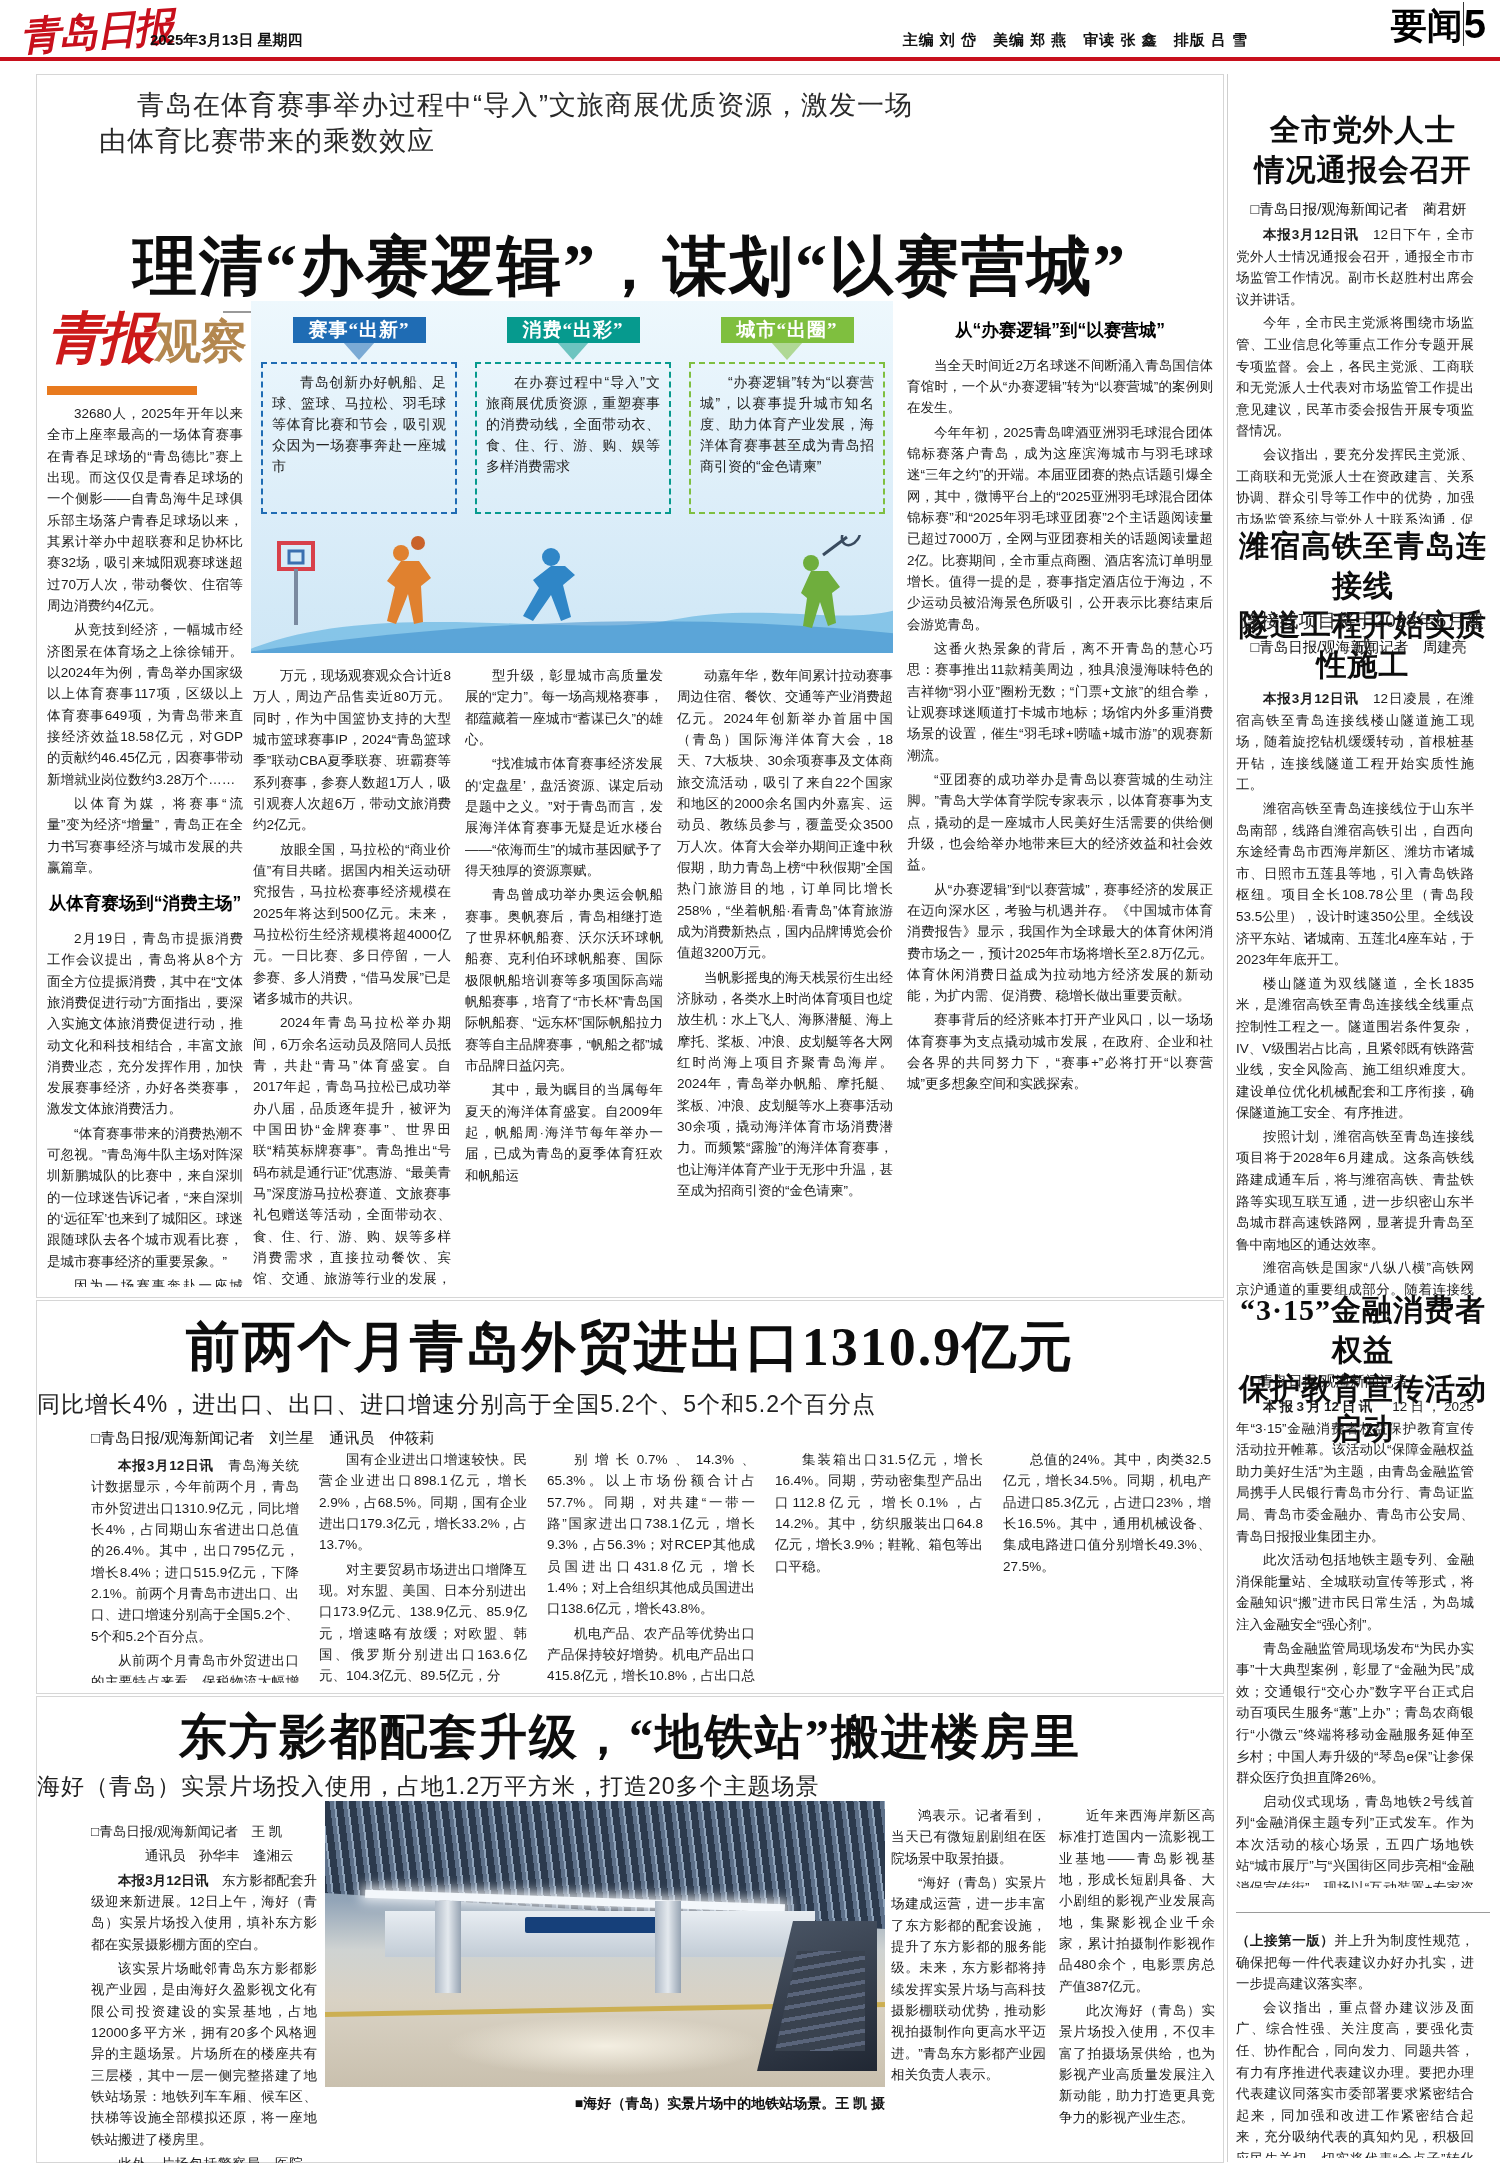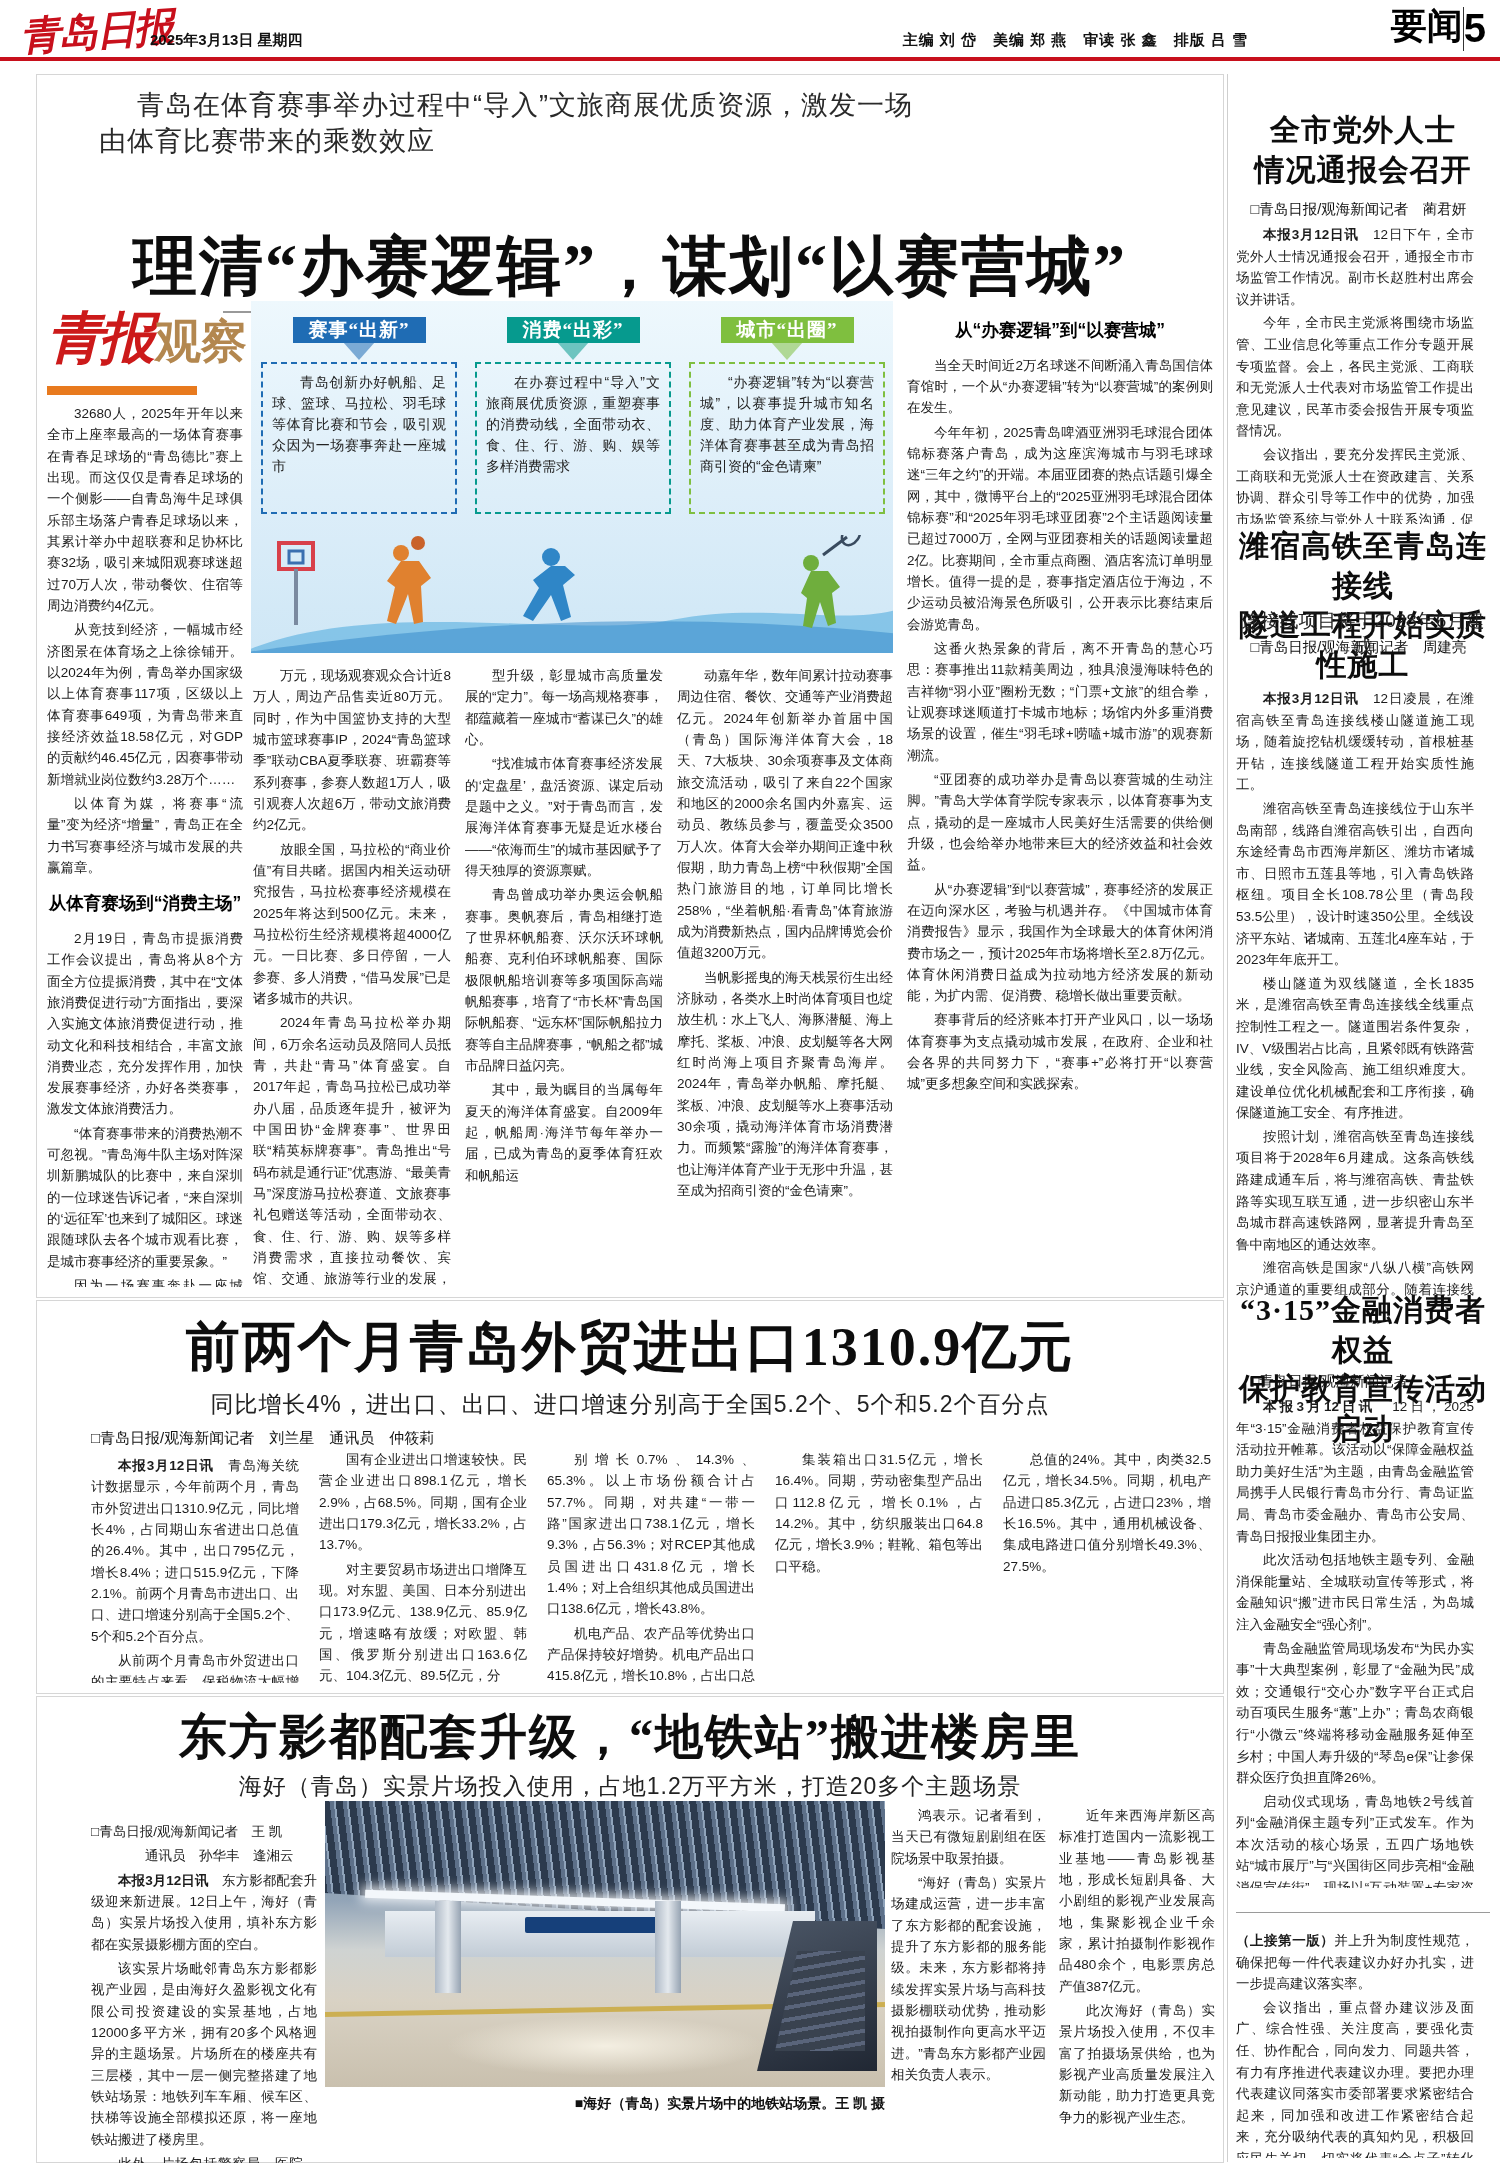--- a/index.html
+++ b/index.html
@@ -3,21 +3,21 @@
 <meta charset="utf-8">
 <style>
   html,body{margin:0;padding:0;background:#ffffff;}
   body{width:1500px;height:2175px;position:relative;font-family:"Liberation Sans","DejaVu Sans",sans-serif;color:#1c1c1c;}
   .abs{position:absolute;}
   .serif{font-family:"Liberation Serif","DejaVu Serif",serif;}
   
   .masthead-logo{left:20px;top:4px;font-size:40px;font-weight:900;font-style:italic;color:#c8101c;font-family:"DejaVu Serif",serif;transform:rotate(-4deg);letter-spacing:-2px;}
   .page-date{left:150px;top:31px;font-size:15px;font-weight:bold;color:#111;}
   .editors-line{right:252px;top:31px;font-size:15px;font-weight:bold;color:#111;letter-spacing:1px;}
-  .section-box{right:14px;top:2px;display:flex;align-items:flex-end;gap:0;}
+  .section-box{right:14px;top:2px;display:flex;align-items:flex-start;gap:0;}
   .section-label{font-size:36px;font-weight:900;font-family:"Liberation Serif",serif;color:#000;}
   .section-divider{width:1px;height:44px;background:#333;}
   .page-number{font-size:40px;font-weight:bold;color:#000;}
   .red-rule{left:0;top:57px;width:1500px;height:4px;background:#c8101c;}
   
   .block{border:1px solid #d6d6d6;background:#fff;}
   
   .kicker{font-size:27px;color:#2a2a2a;letter-spacing:1px;}
   .main-headline{left:0;top:148px;width:1186px;text-align:center;font-size:64px;font-weight:900;letter-spacing:2px;color:#0d0d0d;}
   .main-byline{left:0;top:274px;width:1186px;text-align:center;font-size:16px;color:#111;}
@@ -38,21 +38,21 @@
   .tag-badge{display:inline-block;color:#fff;font-weight:900;font-size:19px;padding:0 16px;font-family:"Liberation Serif",serif;letter-spacing:1px;}
   .bg-blue{background:#1f6cb4;} .bg-teal{background:#069a8e;} .bg-green{background:#7fbf3f;}
   .tag-arrow{width:0;height:0;border-left:16px solid transparent;border-right:16px solid transparent;margin:-1px auto 0 auto;}
   .ar-blue{border-top:18px solid rgba(31,108,180,.55);} .ar-teal{border-top:18px solid rgba(6,154,142,.55);} .ar-green{border-top:18px solid rgba(127,191,63,.55);}
   .tag-textbox{margin-top:2px;border:2px dashed;padding:8px 9px;font-size:14px;line-height:1.5;text-align:justify;color:#222;height:132px;overflow:hidden;}
   .bd-blue{border-color:#1f6cb4;} .bd-teal{border-color:#069a8e;} .bd-green{border-color:#7fbf3f;}
   .tag-textbox .tb{text-indent:2em;display:block;}
   .info-art{position:absolute;left:0;bottom:0;width:642px;height:118px;}
   
   .big-headline{width:1186px;text-align:center;font-weight:900;color:#0d0d0d;letter-spacing:2px;}
-  .sub-headline{width:1186px;text-align:center;font-size:23px;color:#222;letter-spacing:1px;}
+  .sub-headline{width:1186px;text-align:left;font-size:23px;color:#222;letter-spacing:1px;}
   .byline-sm{font-size:15px;color:#111;}
   
   .metro-photo{left:288px;top:104px;width:560px;height:286px;background:linear-gradient(180deg,#6d7f95 0%,#93a5b8 35%,#cfd3d2 52%,#d9d2c4 70%,#c9c0ae 100%);overflow:hidden;}
   .ceiling{position:absolute;left:0;top:0;width:560px;height:128px;background:repeating-linear-gradient(83deg,#2c3a4d 0 7px,#5d7089 7px 11px,#8fa3ba 11px 13px);clip-path:polygon(0 0,560px 0,560px 128px,0 92px);}
   .light-strip{position:absolute;left:40px;top:96px;width:420px;height:8px;background:#f3f7fb;box-shadow:0 0 12px 4px rgba(255,255,255,.8);transform:rotate(2deg);}
   .back-wall{position:absolute;left:60px;top:110px;width:430px;height:46px;background:linear-gradient(180deg,#e8edf2,#c2ccd6);}
   .pillar{position:absolute;top:100px;width:26px;height:92px;background:linear-gradient(90deg,#aeb9c6,#e4e9ee 50%,#96a3b2);}
   .signboard{position:absolute;left:200px;top:116px;width:150px;height:16px;background:#16407a;border-radius:2px;}
   .floor-line{position:absolute;left:0;top:206px;width:560px;height:5px;background:#caa93e;transform:rotate(-1deg);opacity:.85;}
   .escalator{position:absolute;right:8px;top:120px;width:120px;height:150px;background:linear-gradient(160deg,#4b5666,#202733);clip-path:polygon(30% 0,100% 0,100% 100%,0 100%);}

